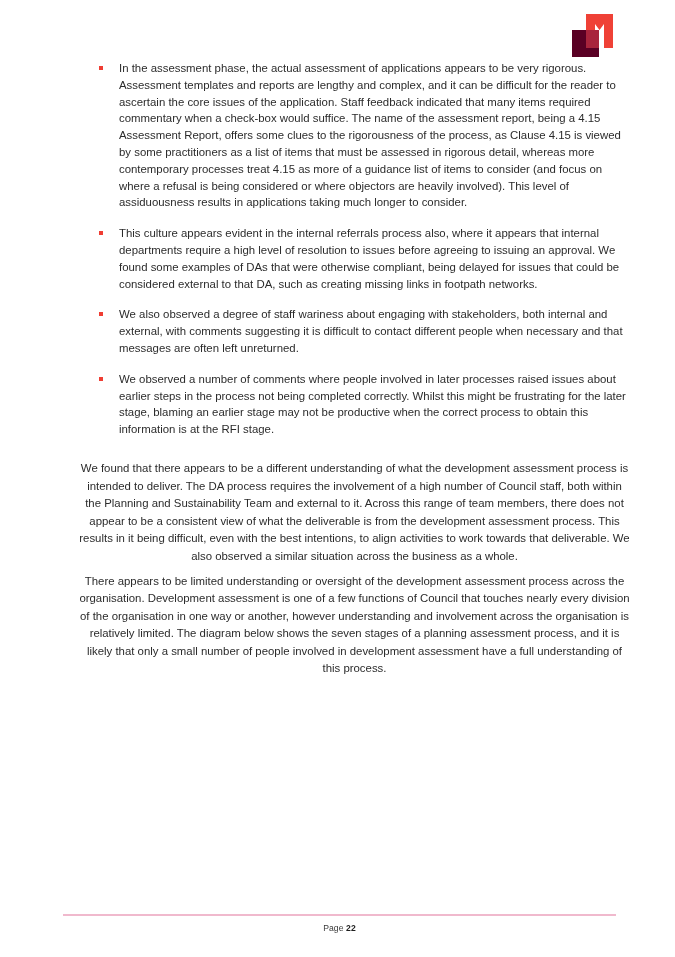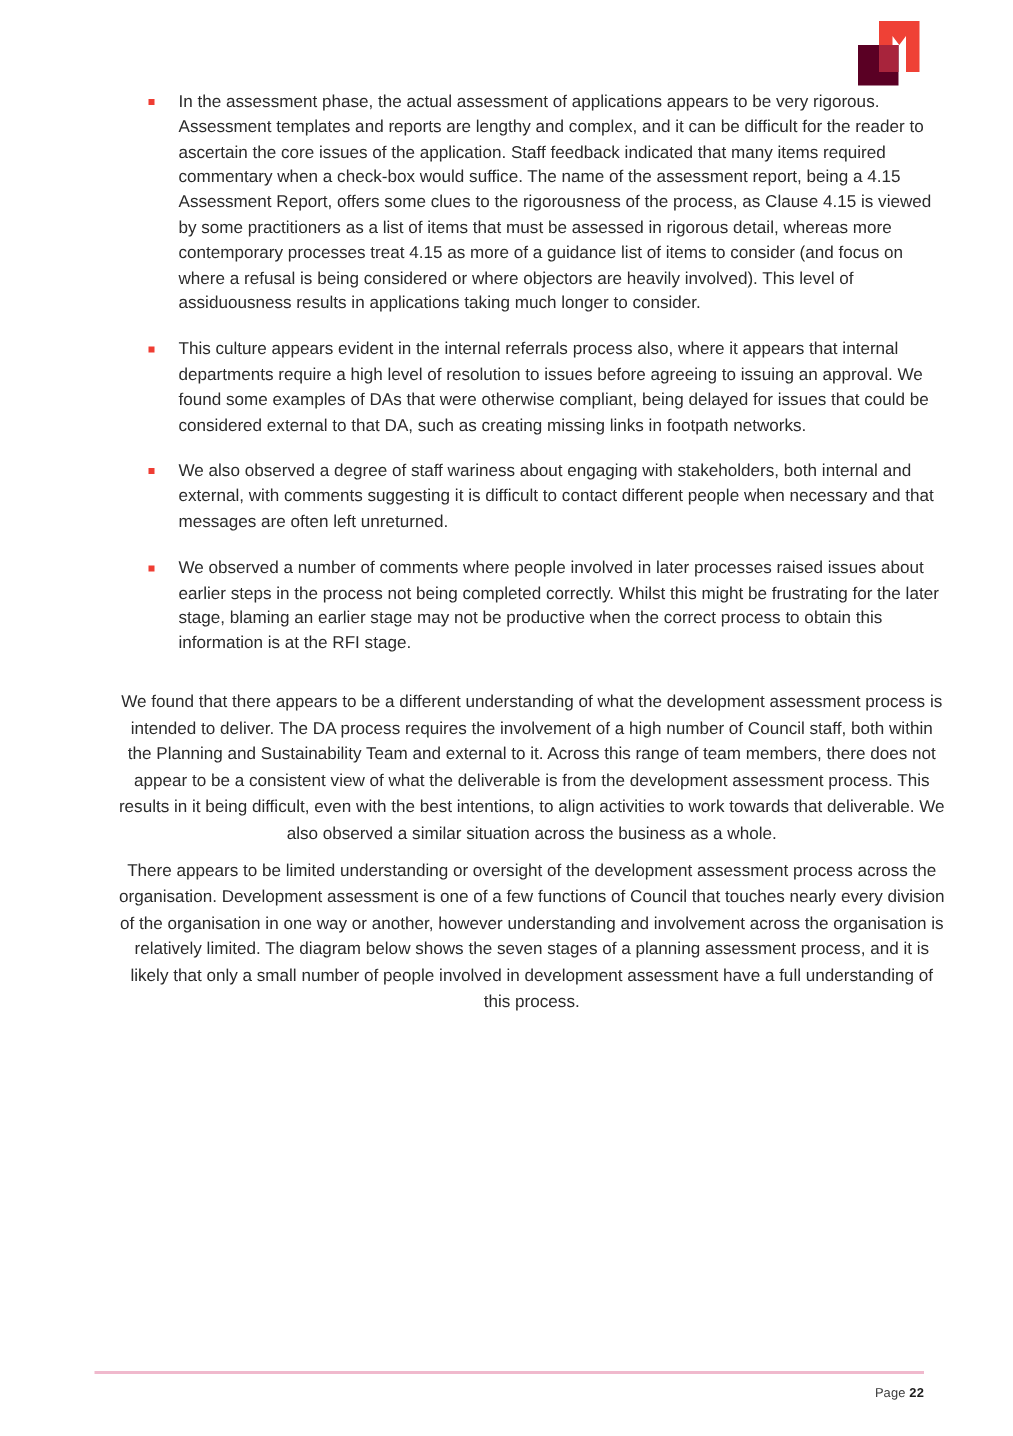--- a/index.html
+++ b/index.html
@@ -98,21 +98,21 @@
     left: 63px;
     bottom: 24px;
     width: 553px;
   }
   .footer-rule {
     width: 100%;
     height: 1.6px;
     background: #f0b9cd;
   }
   .footer-text {
-    text-align: right;
+    text-align: center;
     font-size: 8.6px;
     color: #3a3a3a;
     margin-top: 7px;
     letter-spacing: 0.1px;
   }
   .footer-text .pg-num {
     font-weight: bold;
     color: #1e1e1e;
   }
 </style>

